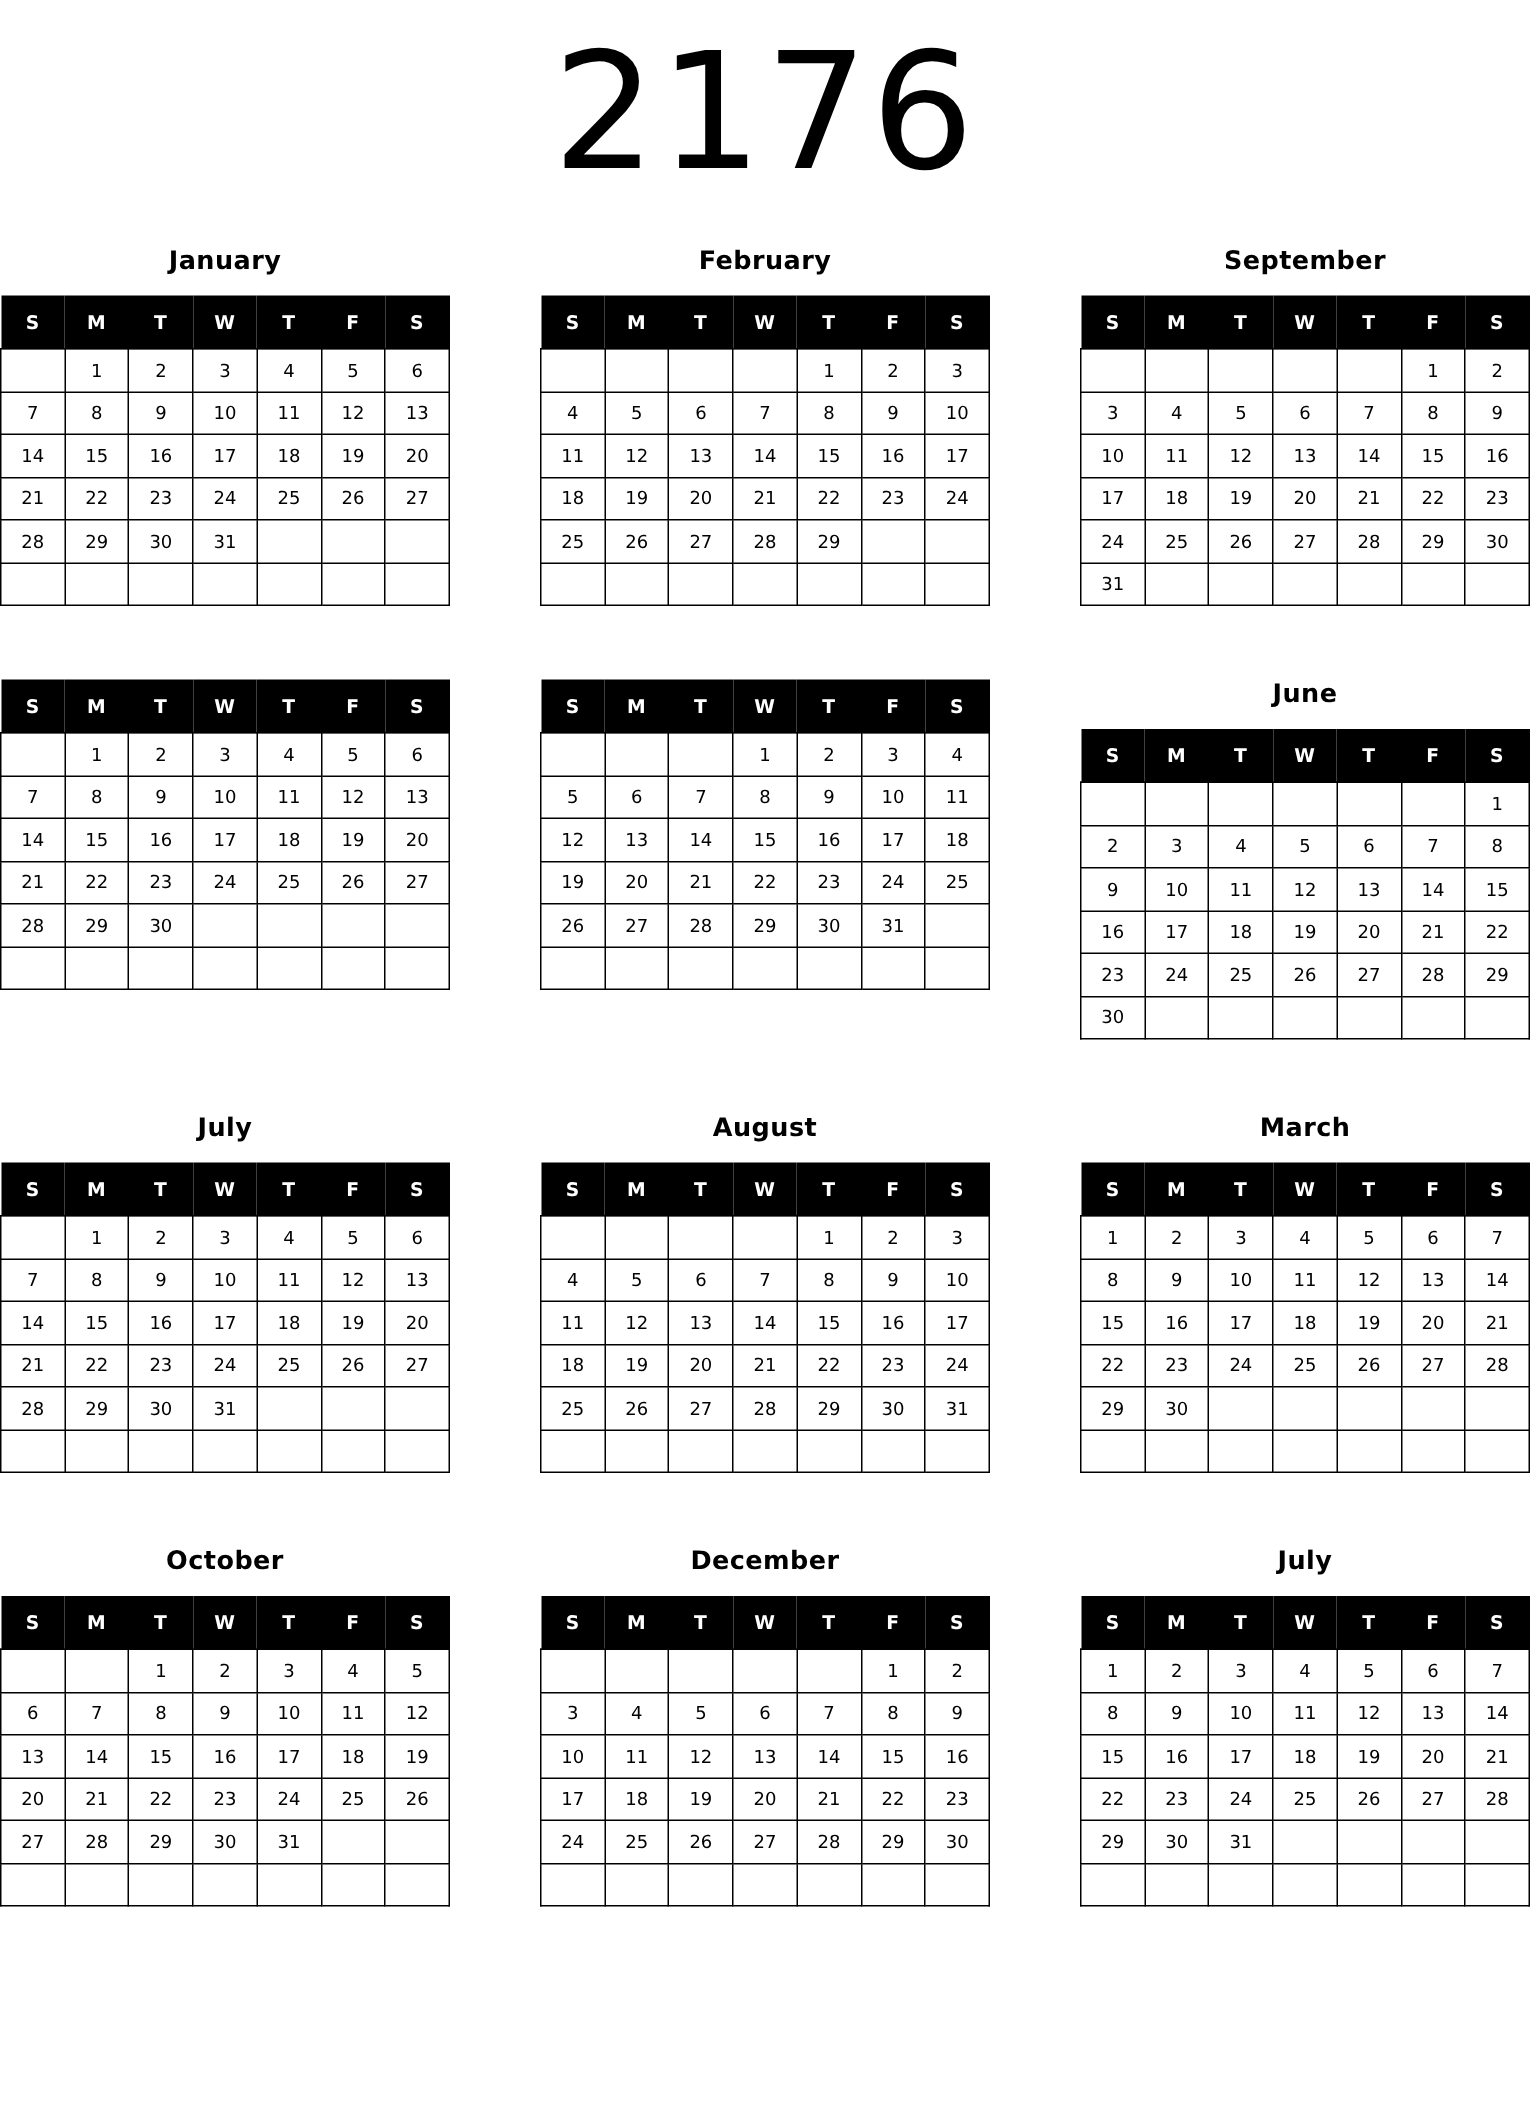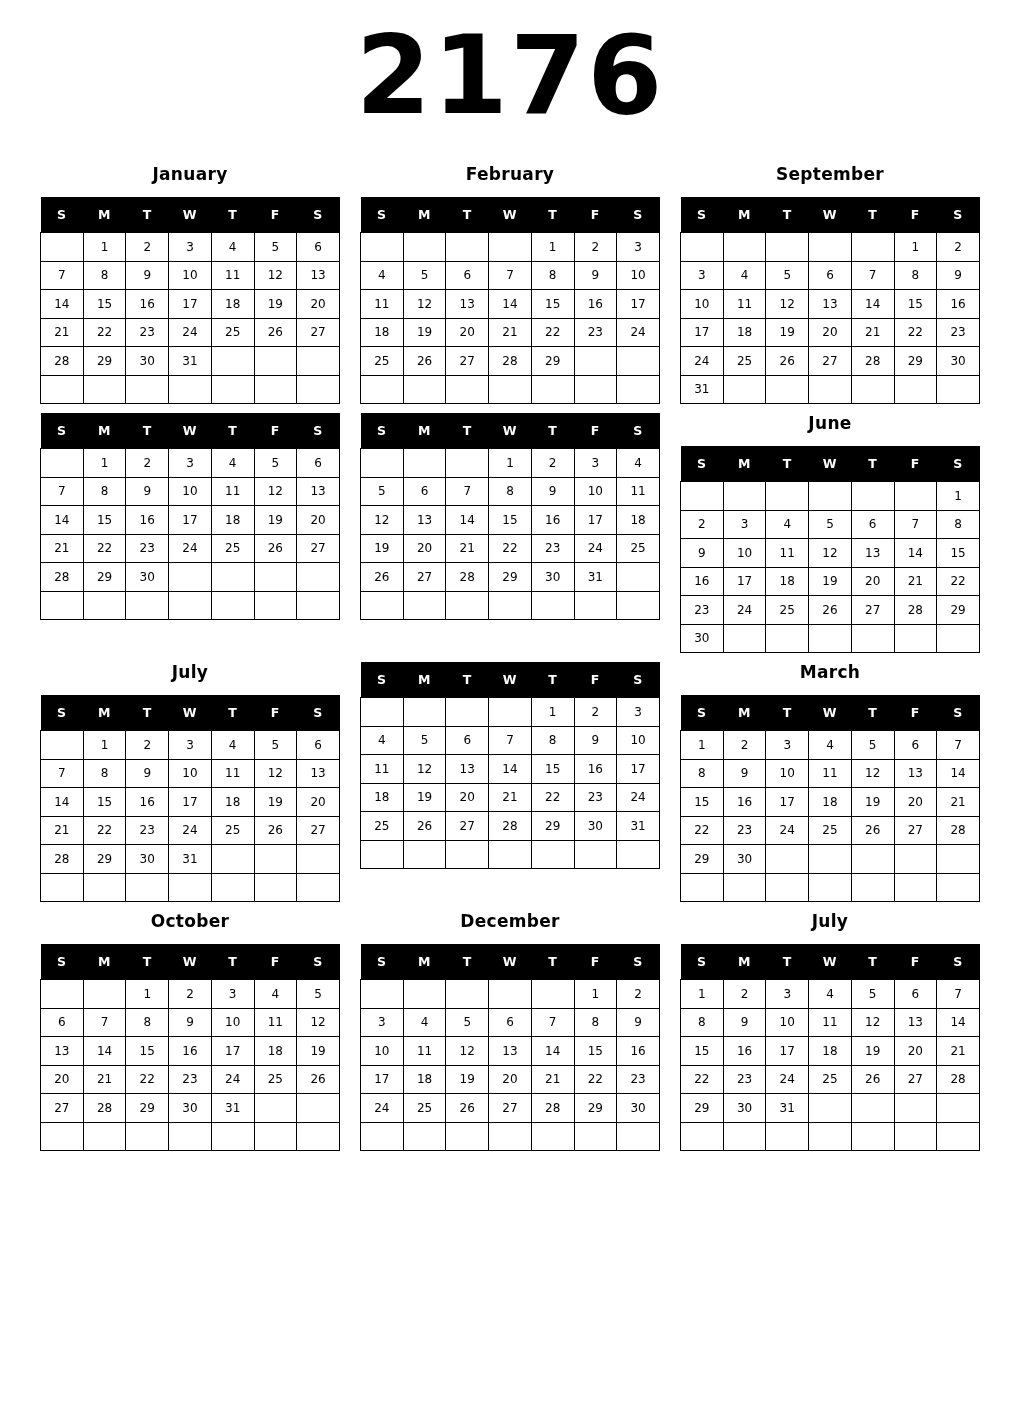--- a/index.html
+++ b/index.html
@@ -17,33 +17,34 @@
   }
   .page {
     width: 1020px;
     height: 1412px;
     box-sizing: border-box;
     padding: 0;
   }
   .year-title {
     text-align: center;
     font-size: 108px;
-    font-weight: bold;
+    font-weight: normal;
     letter-spacing: 2px;
     line-height: 1;
     margin: 22px 0 0 0;
     font-family: "DejaVu Sans", sans-serif;
   }
   .grid {
     margin-top: 34px;
     display: grid;
     grid-template-columns: repeat(3, 320px);
     justify-content: center;
     column-gap: 0px;
     row-gap: 0px;
+    gap: 40px;
   }
   .month {
     width: 320px;
     box-sizing: border-box;
     padding: 0 10px;
     margin-bottom: 9px;
   }
   .month-name {
     text-align: center;
     font-size: 17px;
@@ -583,20 +584,21 @@
               <td class="empty"></td>
               <td class="empty"></td>
               <td class="empty"></td>
               <td class="empty"></td>
               <td class="empty"></td>
             </tr>
           </tbody>
         </table>
       </div>
       <div class="month">
+        <div class="month-name">August</div>
         <table class="cal">
           <thead>
             <tr>
               <th>S</th>
               <th>M</th>
               <th>T</th>
               <th>W</th>
               <th>T</th>
               <th>F</th>
               <th>S</th>

